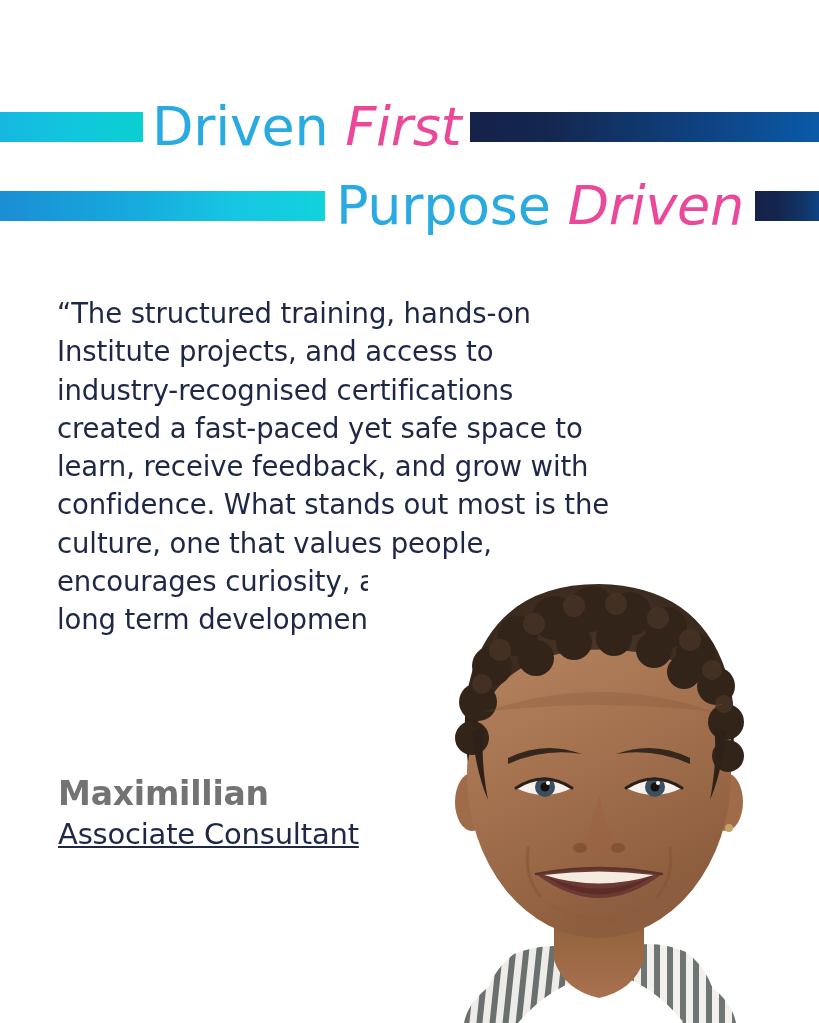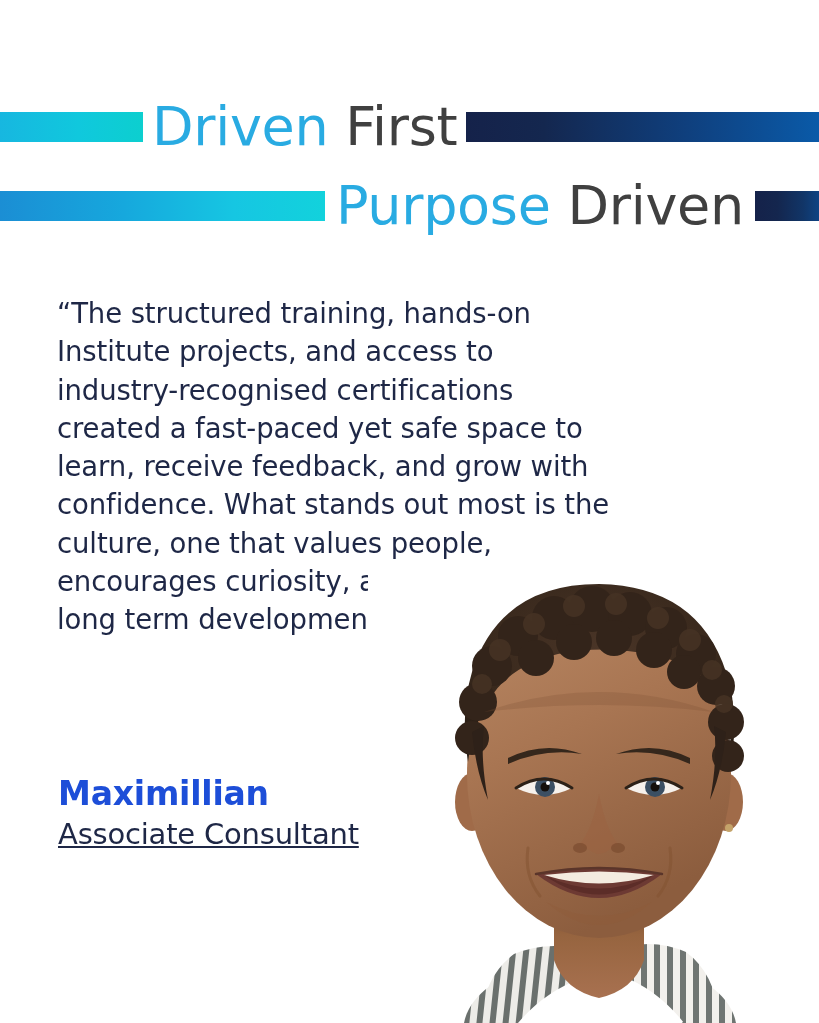--- a/index.html
+++ b/index.html
@@ -66,22 +66,23 @@
     line-height: 1;
     letter-spacing: -0.3px;
     padding: 0 9px;
   }
   .slogan-text .word-light {
     color: #29ABE2;
     font-weight: 400;
     font-style: normal;
   }
   .slogan-text .word-dark {
-    color: #404040;
+    color: #ec4899;
     font-weight: 500;
+    font-style: italic;
   }
   .slogan-row-2 .slogan-text { padding-left: 11px; padding-right: 11px; }
 
   
   .quote-block {
     position: absolute;
     left: 57px;
     top: 294px;
     width: 560px;
   }
@@ -97,21 +98,21 @@
   
   .attribution {
     position: absolute;
     left: 58px;
     top: 774px;
     width: 420px;
     z-index: 3;
   }
   .person-name {
     margin: 0;
-    color: #1d4ed8;
+    color: #737373;
     font-size: 33px;
     font-weight: 700;
     line-height: 40px;
     letter-spacing: -0.2px;
   }
   .person-role {
     margin: 0;
     color: #1e2746;
     font-size: 29px;
     font-weight: 400;

